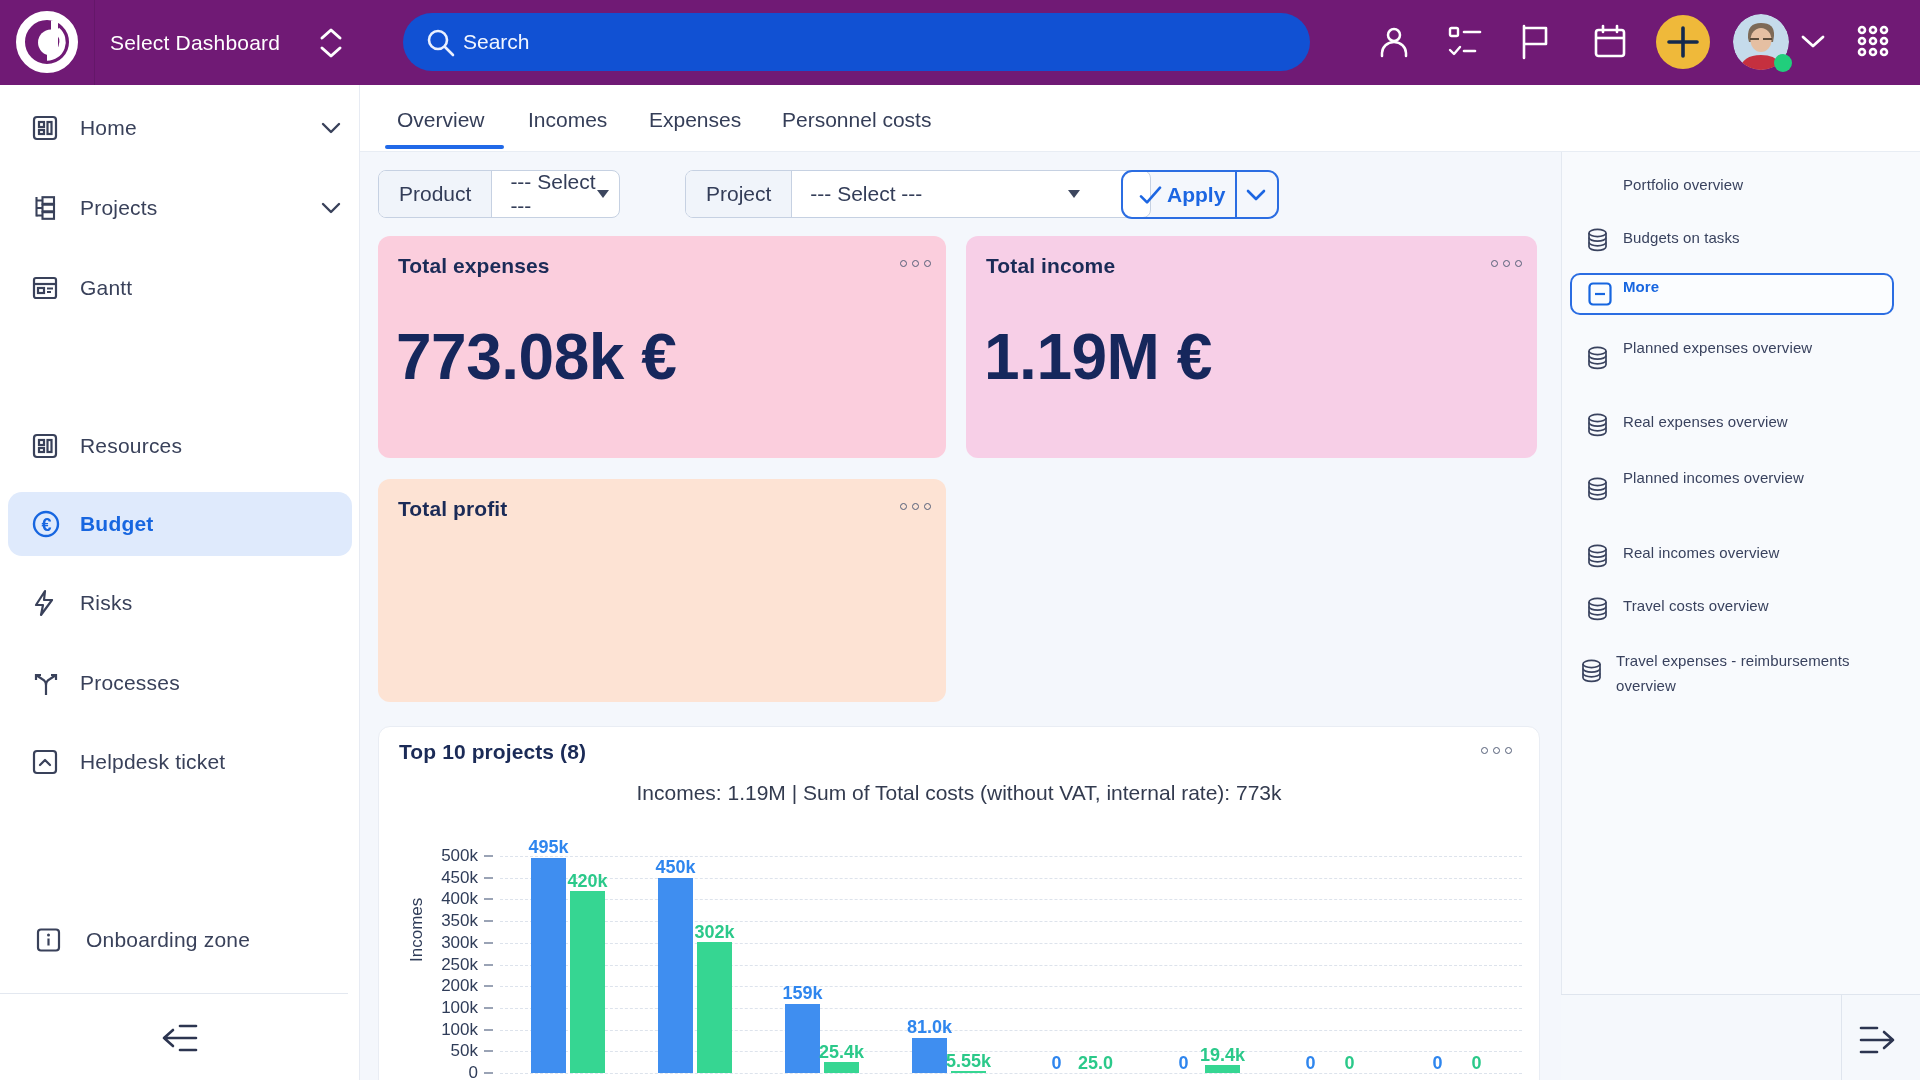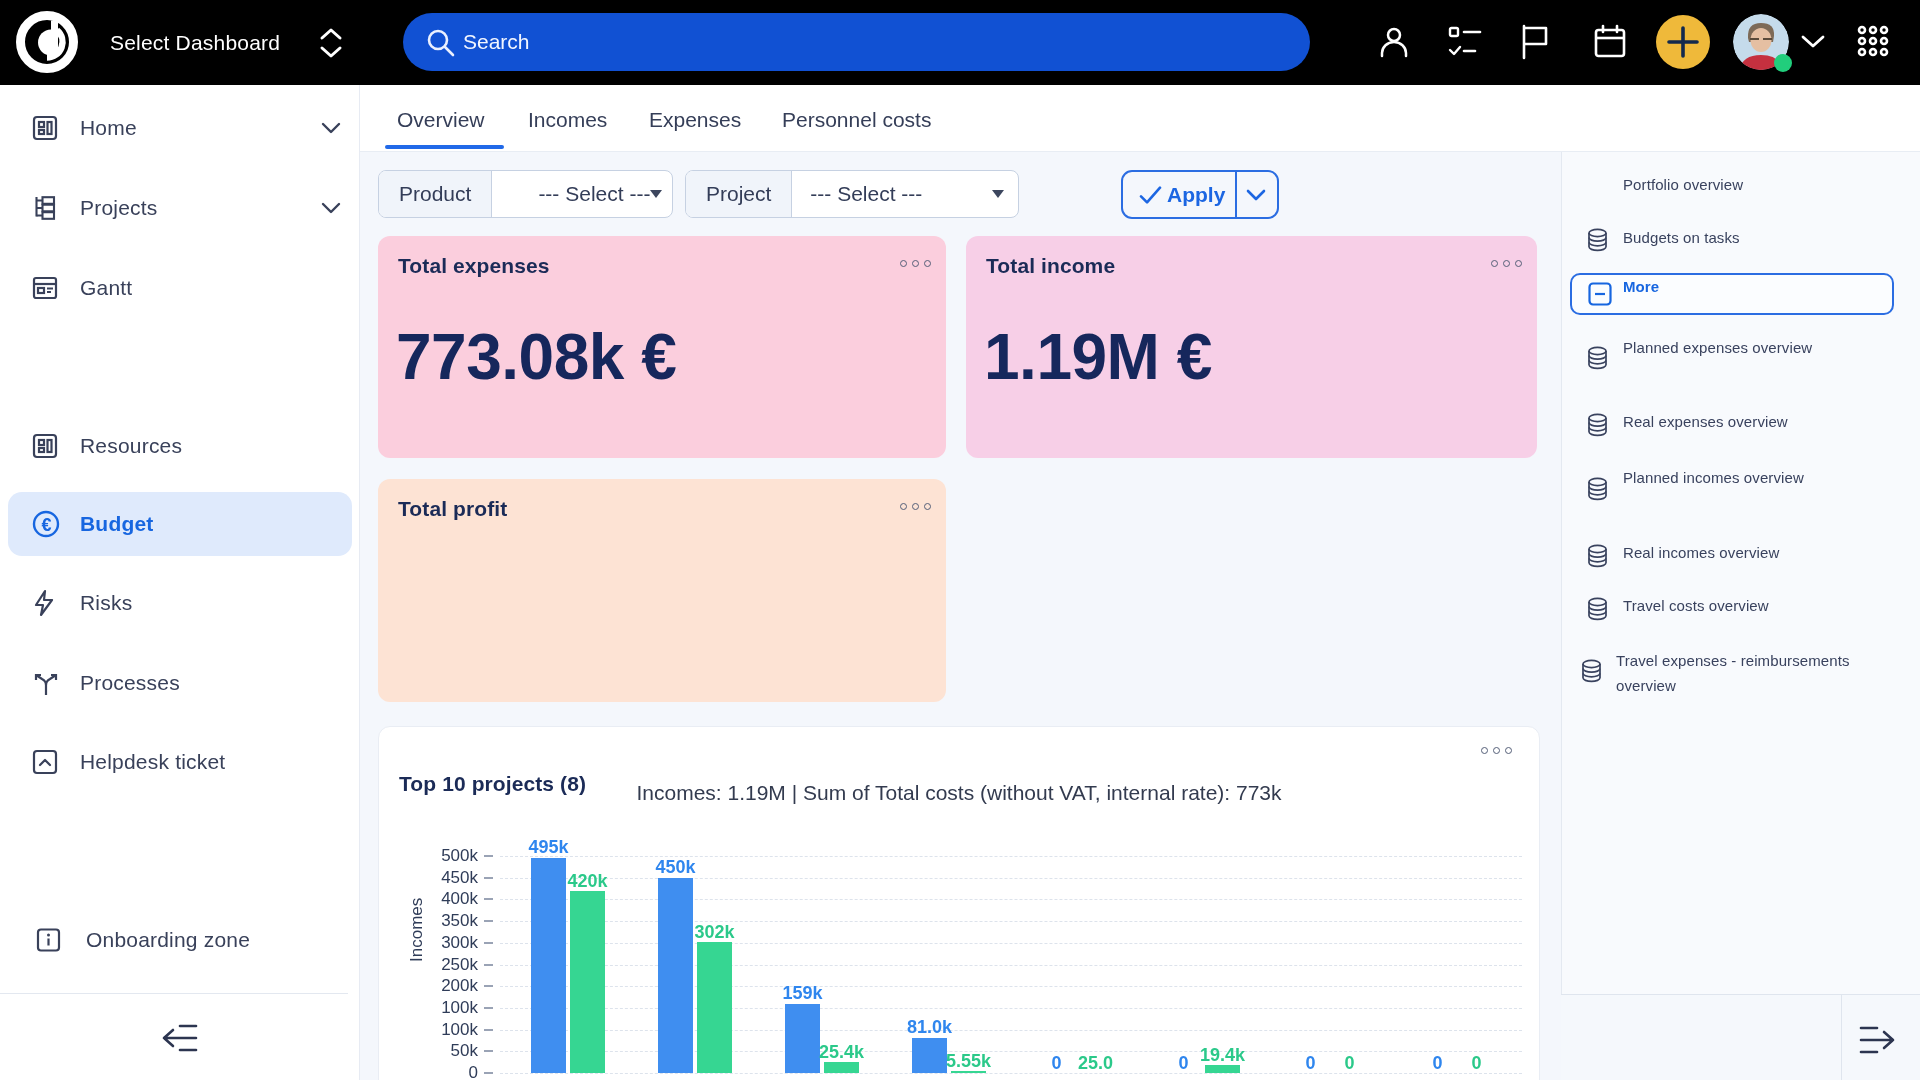--- a/index.html
+++ b/index.html
@@ -2,21 +2,21 @@
 <html><head>
 <meta charset="utf-8">
 <style>
   * { margin:0; padding:0; box-sizing:border-box; }
   html,body { width:1920px; height:1080px; overflow:hidden; }
   body { font-family:"Liberation Sans", sans-serif; }
   #app { position:relative; width:1920px; height:1080px; background:#f4f7fc; }
   .abs { position:absolute; }
 
   
-  #header { position:absolute; left:0; top:0; width:1920px; height:91px; background:#000000; }
+  #header { position:absolute; left:0; top:0; width:1920px; height:91px; background:#701a75; }
   #hdr-sep { position:absolute; left:94px; top:0; width:1px; height:85px; background:rgba(0,0,0,0.10); }
   #sel-dash { position:absolute; left:110px; top:0; height:85px; line-height:85px; color:#ffffff; font-size:21px; font-weight:500; letter-spacing:0.2px; }
   #search { position:absolute; left:403px; top:13px; width:907px; height:58px; border-radius:29px; background:#1151d3; }
   #search-txt { position:absolute; left:60px; top:0; height:58px; line-height:58px; color:#f2f6ff; font-size:21px; }
 
   
   #sidebar { position:absolute; left:0; top:85px; width:360px; height:995px; background:#ffffff; border-right:1px solid #e7ebf3; }
   .side-item { position:absolute; left:0; width:360px; height:60px; }
   .side-item .lbl { position:absolute; left:80px; top:50%; transform:translateY(-50%); font-size:21px; color:#39415a; font-weight:500; letter-spacing:0.2px; }
   .side-item .ic { position:absolute; left:32px; top:50%; transform:translateY(-50%); }
@@ -265,25 +265,25 @@
   </div>
 
   <div id="tabstrip">
     <div class="tab" style="left:37px">Overview</div>
     <div class="tab" style="left:168px">Incomes</div>
     <div class="tab" style="left:289px">Expenses</div>
     <div class="tab" style="left:422px">Personnel costs</div>
     <div id="tab-underline"></div>
   </div>
 
-  <div class="fgroup" style="left:378px;width:295px;gap:28px;">
+  <div class="fgroup" style="left:378px;width:242px;">
     <div class="flabel">Product</div>
     <div class="fsel" style="width:178px;">--- Select ---<span class="caret" style="right:10px"></span></div>
   </div>
-  <div class="fgroup" style="left:685px;width:334px;justify-content:center;">
+  <div class="fgroup" style="left:685px;width:466px;">
     <div class="flabel">Project</div>
     <div class="fsel" style="width:302px;">--- Select ---<span class="caret" style="right:14px"></span></div>
   </div>
   <div id="apply">
     <svg class="abs" style="left:16px;top:14px" width="23" height="19" viewBox="0 0 26 22">
         <path d="M2 12 l7 7 L24 2" fill="none" stroke="#1c66e2" stroke-width="3" stroke-linecap="round" stroke-linejoin="round"></path>
       </svg>
     <div class="abs" style="left:44px;top:0;height:45px;line-height:45px;font-size:21px;font-weight:bold;color:#1c66e2;">Apply</div>
     <div class="seg-div"></div>
     <svg class="abs" style="left:122px;top:16px" width="22" height="14" viewBox="0 0 22 14">
@@ -312,21 +312,21 @@
   <div class="card" id="card3">
     <div class="ctitle">Total profit</div>
     <div class="dots" style="right:12px;top:22px">
         <i></i>
         <i></i>
         <i></i>
       </div>
   </div>
 
   <div class="card" id="chartcard">
-    <div class="ctitle" style="left:20px;top:13px;margin-top:32px;">Top 10 projects (8)</div>
+    <div class="ctitle" style="left:20px;top:13px;">Top 10 projects (8)</div>
     <div class="dots" style="right:24px;top:18px">
         <i></i>
         <i></i>
         <i></i>
       </div>
     <div class="abs" style="left:0;top:54px;width:1160px;text-align:center;font-size:21px;color:#333b4f;">Incomes: 1.19M | Sum of Total costs (without VAT, internal rate): 773k</div>
   </div>
   <div id="chart">
   <div class="gline" style="top:1073.0px"></div>
   <div class="ytick" style="left:418px;top:1063.0px">0</div>

